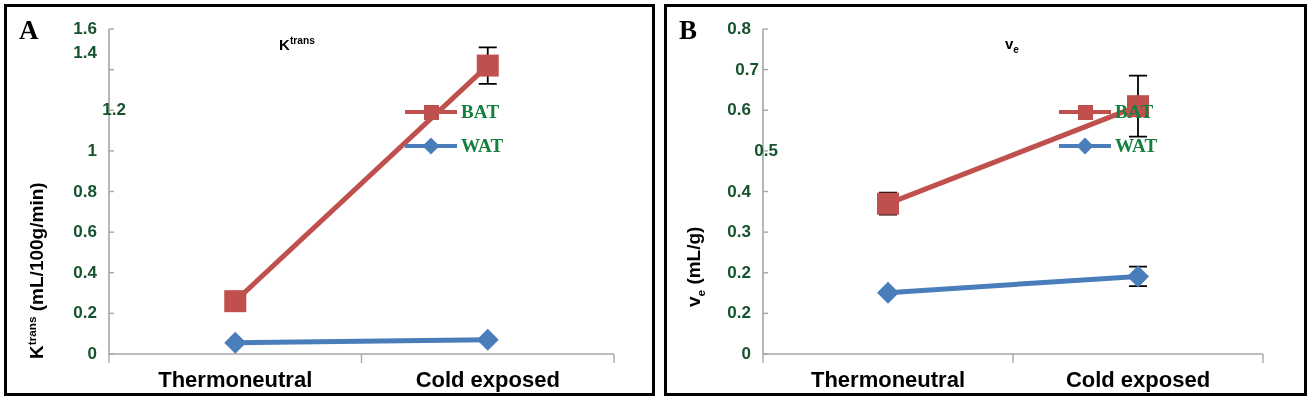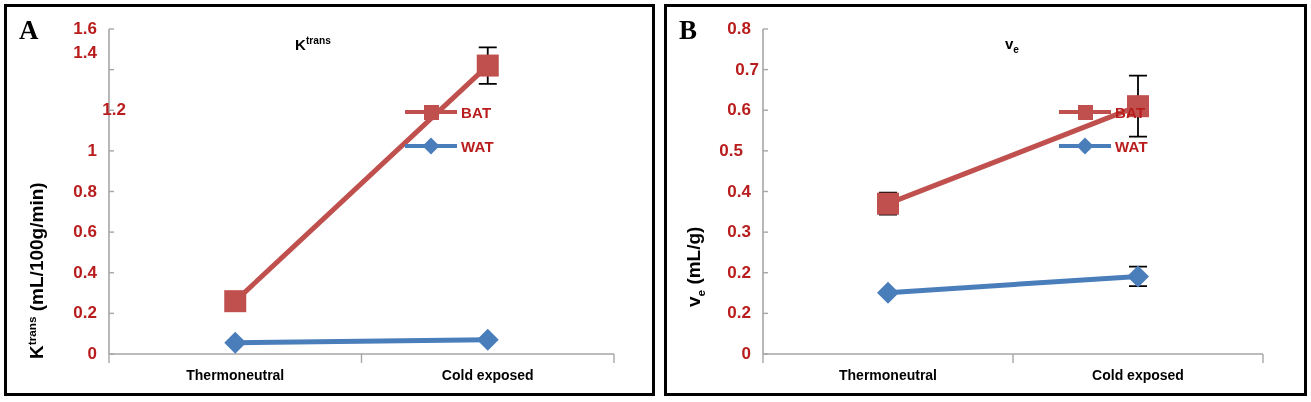--- a/index.html
+++ b/index.html
@@ -53,31 +53,31 @@
   }
   .plot-canvas { position: absolute; inset: 0; }
 
   
   .ytick {
     position: absolute;
     right: 0;
     transform: translateY(-50%);
     font-weight: bold;
     font-size: 17px;
-    color: #b91c1c;
+    color: #14532d;
     text-align: right;
     white-space: nowrap;
     font-family: "Liberation Sans", sans-serif;
   }
   
   .xtick {
     position: absolute;
     transform: translateX(-50%);
     font-weight: bold;
-    font-size: 14px;
+    font-size: 22px;
     color: #000;
     white-space: nowrap;
     font-family: "Liberation Sans", sans-serif;
   }
 
   
   .chart-title {
     position: absolute;
     transform: translateX(-50%);
     font-weight: bold;
@@ -109,37 +109,37 @@
     position: absolute; left: 50%; top: 50%;
     width: 15px; height: 15px; margin: -7.5px 0 0 -7.5px;
   }
   .legend-key .lk-di {
     position: absolute; left: 50%; top: 50%;
     width: 12px; height: 12px; margin: -6px 0 0 -6px;
     transform: rotate(45deg);
   }
   .legend-label {
     font-weight: bold;
-    font-size: 15px;
-    color: #b91c1c;
+    font-size: 19px;
+    color: #15803d;
     letter-spacing: .2px;
-    font-family: Liberation Sans, sans-serif;
+    font-family: Liberation Serif, serif;
   }
 </style>
 </head>
 <body>
 
 <div id="figure">
 
   <div class="panel" id="panel-a">
     <div class="panel-letter" style="left:12px; top:10px;">A</div>
 
     <div class="ylabel" id="ylabel-a" style="left: 18px; top: 352px; font-size: 19px;"><span>K</span><sup>trans</sup><span> (mL/100g/min)</span></div>
 
-    <div class="chart-title" id="title-a" style="left: 306px; top: 28px;"><span>K</span><sup>trans</sup></div>
+    <div class="chart-title" id="title-a" style="left: 290px; top: 28px;"><span>K</span><sup>trans</sup></div>
 
     <div class="plot" id="plot-a" style="left: 102px; top: 22px; width: 505px; height: 325px;">
       <svg class="plot-canvas" id="svg-a" viewBox="0 0 505 325" style="overflow: visible;">
           <line x1="0" x2="5" y1="325" y2="325" stroke="#a6a6a6" stroke-width="1.4"></line>
           <line x1="0" x2="5" y1="284.375" y2="284.375" stroke="#a6a6a6" stroke-width="1.4"></line>
           <line x1="0" x2="5" y1="243.75" y2="243.75" stroke="#a6a6a6" stroke-width="1.4"></line>
           <line x1="0" x2="5" y1="203.125" y2="203.125" stroke="#a6a6a6" stroke-width="1.4"></line>
           <line x1="0" x2="5" y1="162.5" y2="162.5" stroke="#a6a6a6" stroke-width="1.4"></line>
           <line x1="0" x2="5" y1="121.875" y2="121.875" stroke="#a6a6a6" stroke-width="1.4"></line>
           <line x1="0" x2="5" y1="81.25000000000003" y2="81.25000000000003" stroke="#a6a6a6" stroke-width="1.4"></line>
@@ -236,21 +236,21 @@
           </g>
         </svg>
     </div>
 
     <div id="yticks-b">
         <div class="ytick" style="top: 347px; right: 553px; width: 70px;">0</div>
         <div class="ytick" style="top: 306.375px; right: 553px; width: 70px;">0.2</div>
         <div class="ytick" style="top: 265.75px; right: 553px; width: 70px;">0.2</div>
         <div class="ytick" style="top: 225.125px; right: 553px; width: 70px;">0.3</div>
         <div class="ytick" style="top: 184.5px; right: 553px; width: 70px;">0.4</div>
-        <div class="ytick" style="top: 143.875px; right: 561px; width: 70px;">0.5</div>
+        <div class="ytick" style="top: 143.875px; right: 526px; width: 70px;">0.5</div>
         <div class="ytick" style="top: 103.25px; right: 553px; width: 70px;">0.6</div>
         <div class="ytick" style="top: 62.625px; right: 545px; width: 70px;">0.7</div>
         <div class="ytick" style="top: 22px; right: 553px; width: 70px;">0.8</div>
       </div>
     <div id="xticks-b">
         <div class="xtick" style="left: 221px; top: 360px;">Thermoneutral</div>
         <div class="xtick" style="left: 471px; top: 360px;">Cold exposed</div>
       </div>
 
     <div class="legend" id="legend-b" style="left: 392px; top: 88px;">

